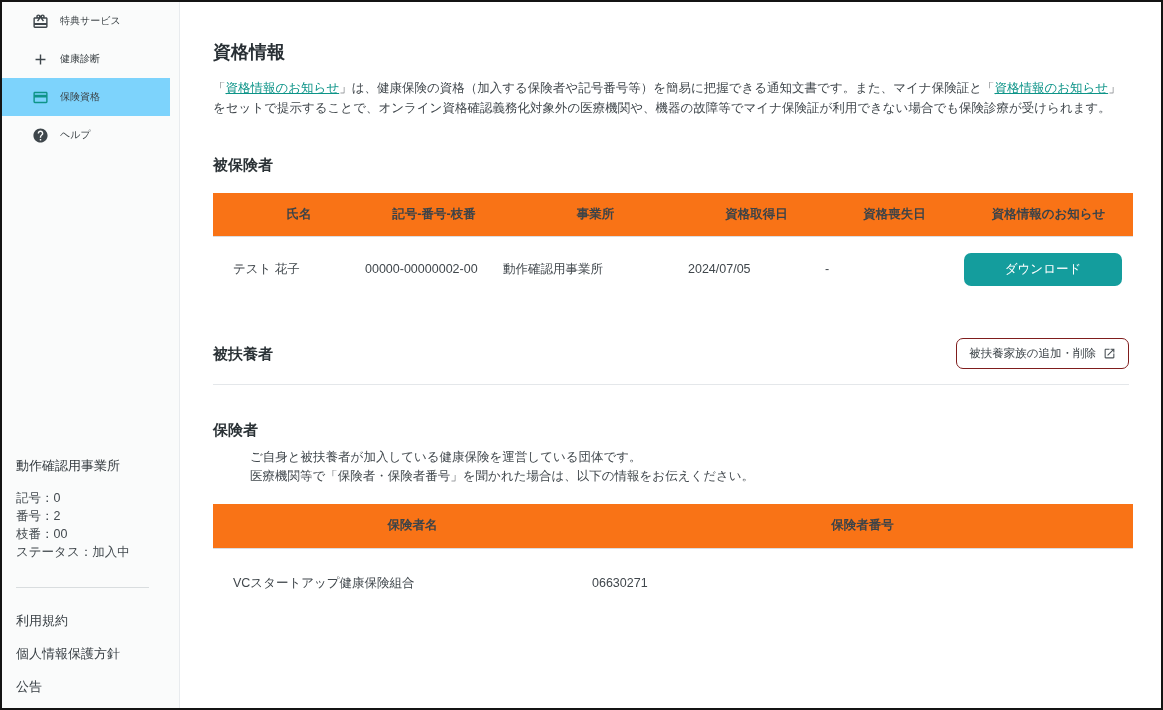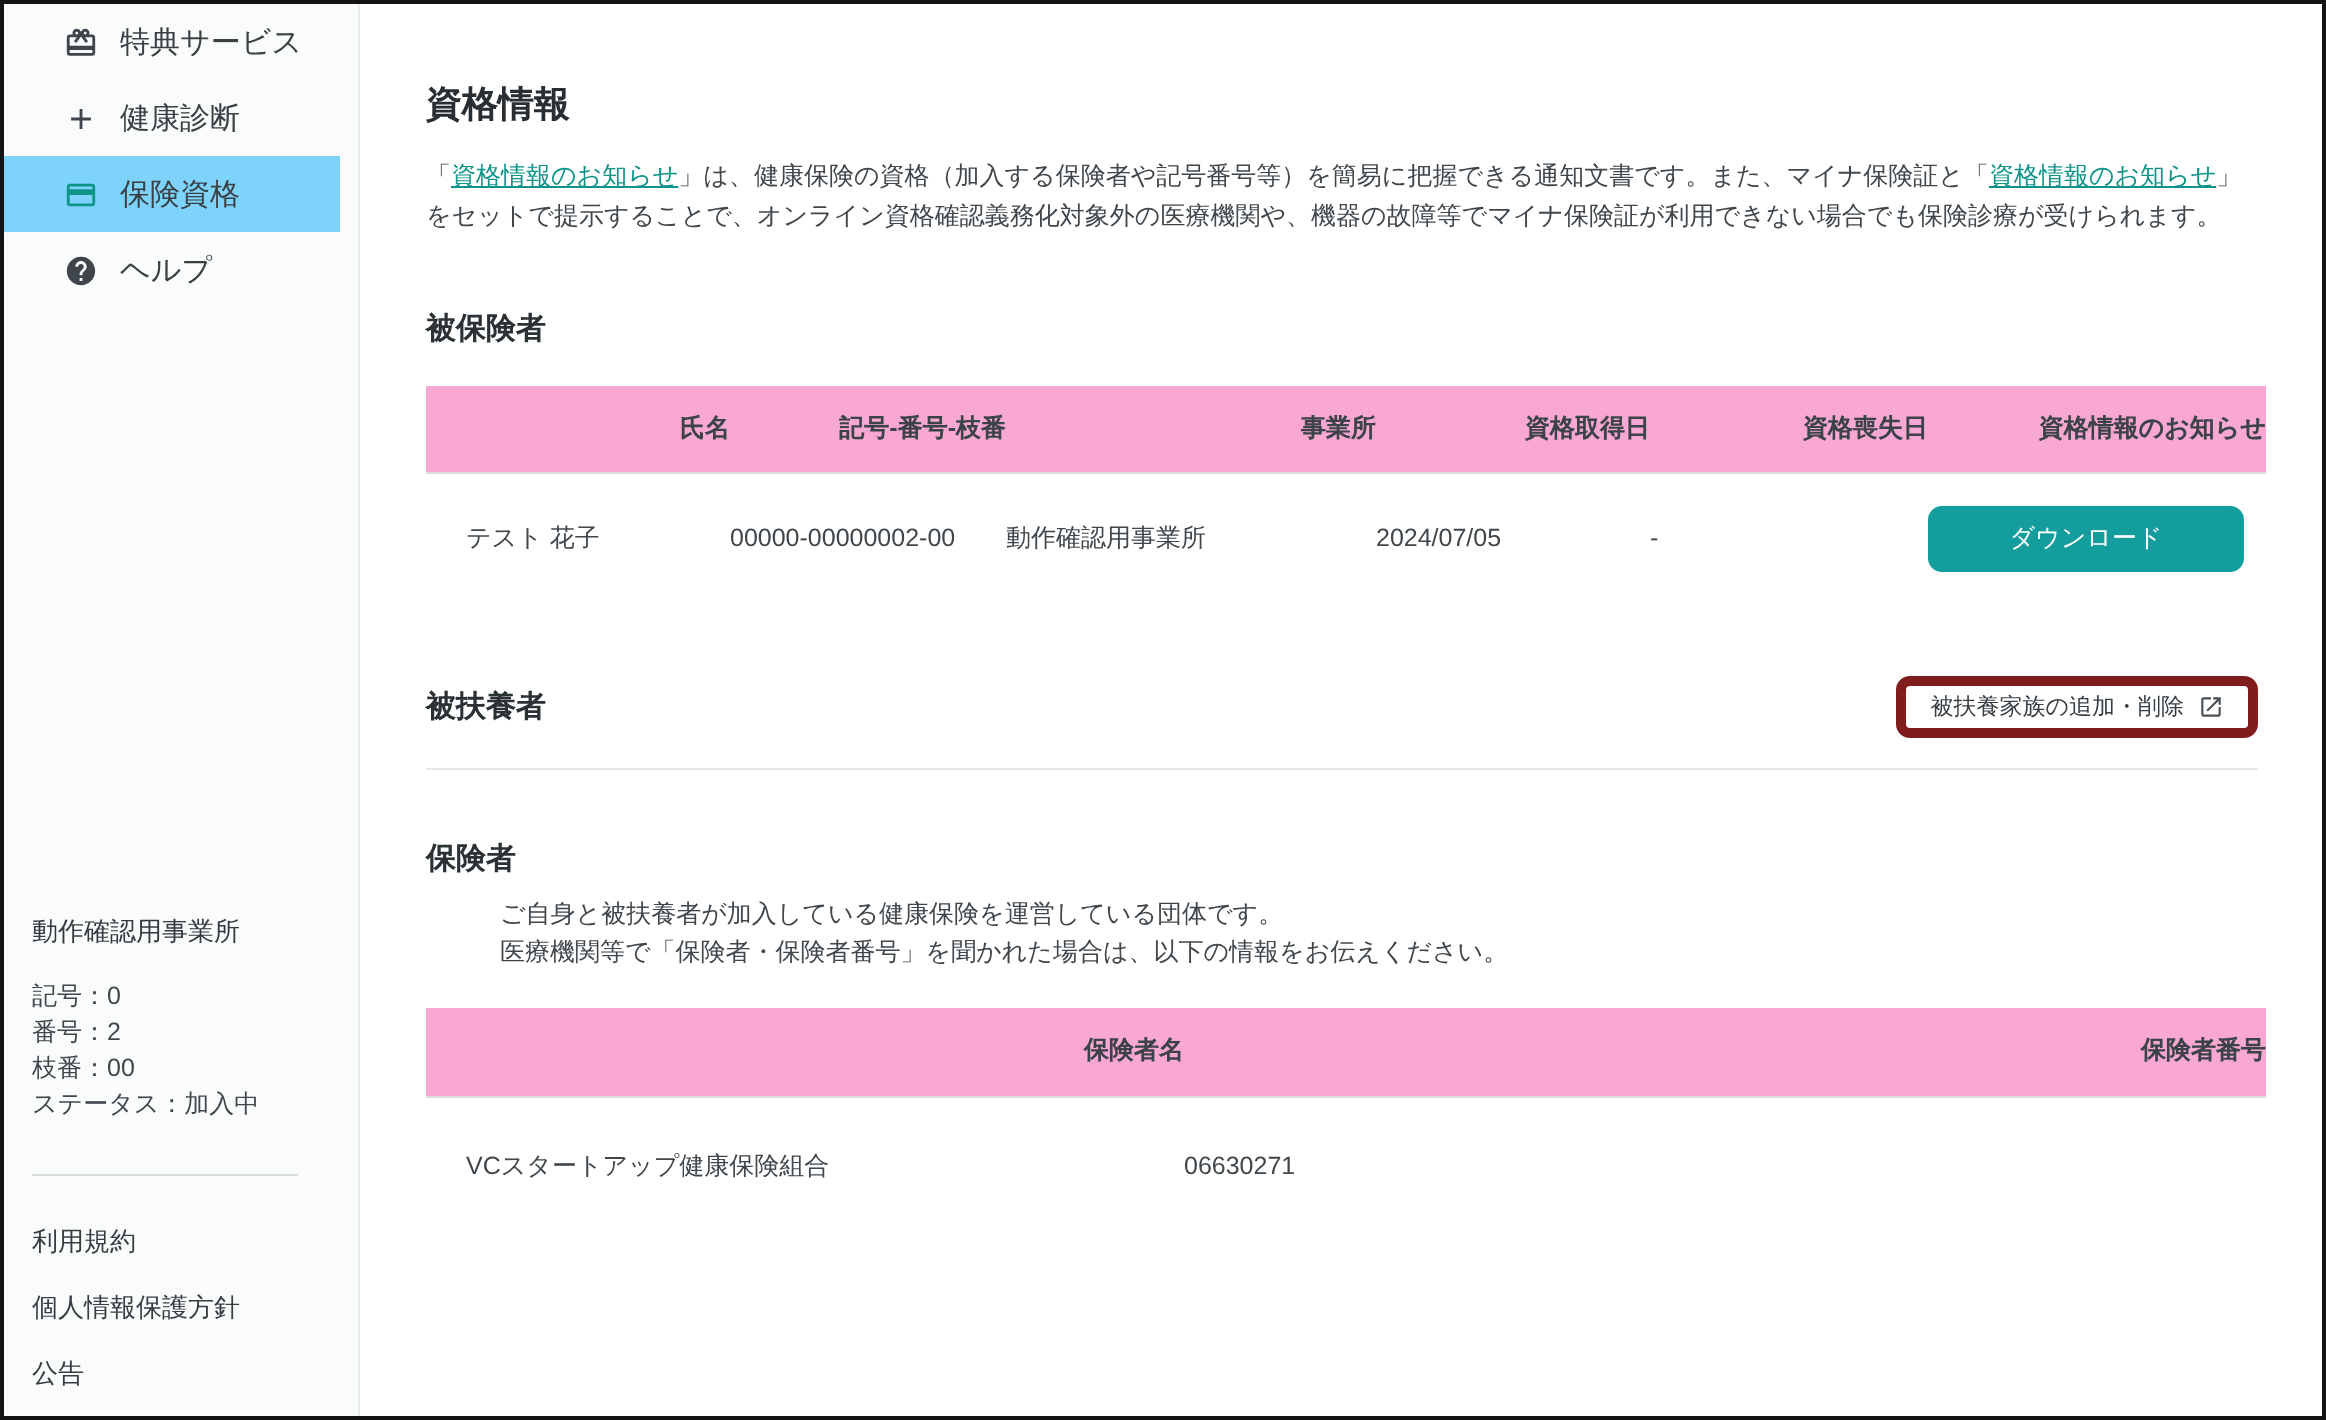--- a/index.html
+++ b/index.html
@@ -20,21 +20,21 @@
   .sidebar {
     width: 178px; flex: 0 0 178px;
     background: #fafbfb;
     border-right: 1px solid #e8ebee;
     position: relative;
   }
   .nav-item {
     display: flex; align-items: center;
     height: 38px; width: 168px;
     padding-left: 30px; gap: 11px;
-    font-size: 15px; font-weight: 500;
+    font-size: 10px; font-weight: 500;
     color: #3a4145; cursor: pointer;
   }
   .nav-item.selected { background: #7dd3fc; }
   .nav-item svg { width: 17px; height: 17px; flex: 0 0 17px; fill: #3e464b; }
   .nav-item.selected svg { fill: #0e9488; }
   .sidebar-bottom {
     position: absolute; top: 455px; left: 14px; right: 10px;
     font-size: 12.5px; color: #41484d;
   }
   .office-name { font-size: 13px; color: #333a3f; margin-bottom: 14px; }
@@ -52,23 +52,23 @@
     background: #fff;
   }
   h1.page-title { margin-top: 37px; font-size: 18px; line-height: 26px; font-weight: bold; color: #282f34; }
   .intro { margin-top: 14px; font-size: 12.5px; line-height: 19.5px; color: #40474c; }
   a.text-link { color: #0d9488; text-decoration: underline; cursor: pointer; }
   h2.section-title { font-size: 15px; font-weight: bold; color: #2b3236; line-height: 22px; }
   .sec-insured { margin-top: 36px; }
   .qual-table, .insurer-table { width: 100%; border-collapse: collapse; table-layout: fixed; }
   .qual-table { margin-top: 17px; }
   .qual-table th, .insurer-table th {
-    background: #f9a8d4;
+    background: #f97316;
     font-size: 12.5px; font-weight: bold; color: #3c4348;
-    text-align: right; vertical-align: middle;
+    text-align: center; vertical-align: middle;
     border-bottom: 1px solid #dadde0;
   }
   .qual-table th { height: 43px; }
   .insurer-table th { height: 44px; }
   .qual-table td { height: 66px; font-size: 12.5px; color: #40474c; vertical-align: middle; }
   .insurer-table td { height: 70px; font-size: 12.5px; color: #40474c; vertical-align: middle; }
   .cell-first { padding-left: 20px; }
   .btn-download {
     width: 158px; height: 33px;
     background: #149d9d; color: #fff;
@@ -77,21 +77,21 @@
     font-family: inherit; cursor: pointer;
     display: inline-flex; align-items: center; justify-content: center;
   }
   .sec-dependents-header {
     margin-top: 36px;
     display: flex; align-items: center; justify-content: space-between;
   }
   .btn-manage {
     display: inline-flex; align-items: center; gap: 7px;
     height: 31px; padding: 0 12px;
-    background: #fff; border: 5px solid #7f1d1d; border-radius: 7px;
+    background: #fff; border: 1px solid #7f1d1d; border-radius: 7px;
     font-size: 11.5px; color: #373e43; font-family: inherit; cursor: pointer;
   }
   .btn-manage svg { width: 13px; height: 13px; fill: #4a5156; }
   .section-divider { border: none; border-top: 1px solid #e4e7ea; margin-top: 15px; }
   .empty-state { text-align: center; }
   .empty-title { margin-top: 39px; font-size: 14.5px; font-weight: bold; color: #8b9197; line-height: 21px; }
   .empty-subtitle { margin-top: 5px; font-size: 12px; color: #a8aeb4; line-height: 17px; }
   .sec-insurer { margin-top: 34px; }
   .insurer-desc { margin-top: 7px; font-size: 12.5px; line-height: 19px; color: #40474c; margin-left: 37px; }
   .insurer-table { margin-top: 18px; }

